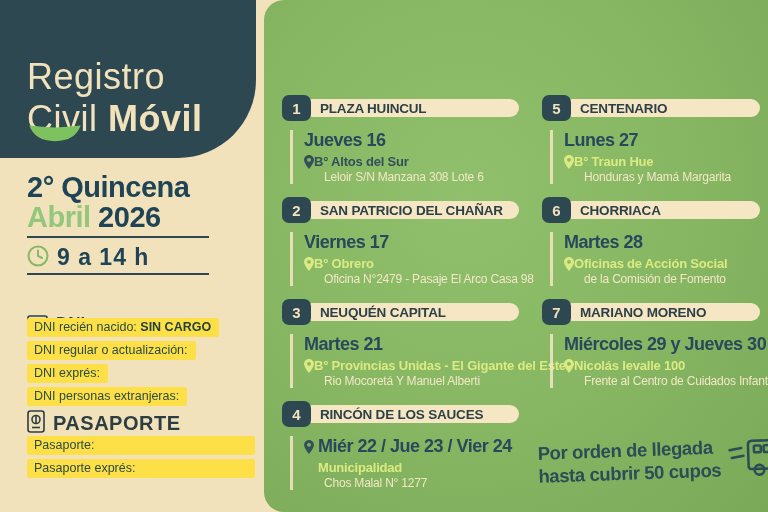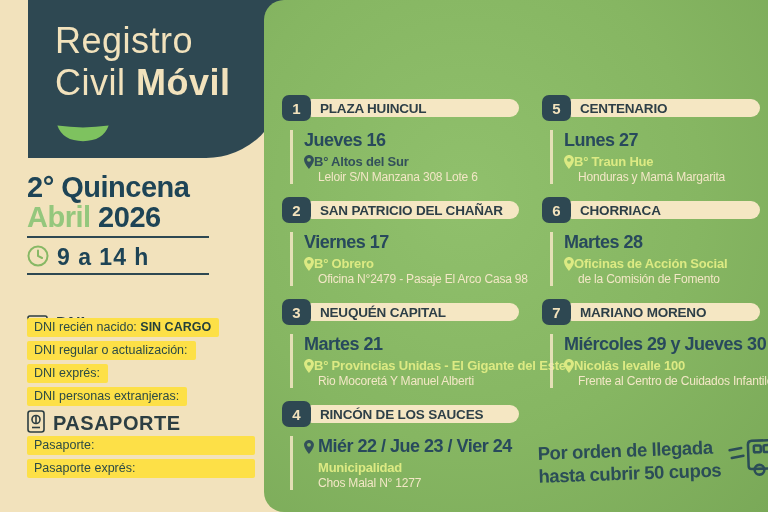--- a/index.html
+++ b/index.html
@@ -8,22 +8,21 @@
     position:relative;
     background:#f2e2bc;
     font-family:"Liberation Sans", sans-serif;
     color:#28495c;
   }
 
   
   .brand-block {
     position:absolute; left:0; top:0; width:256px; height:158px;
     background:#2e4852; border-radius:0 0 78px 0;
-    padding:20px 0 0 27px;
-    margin-left:28px;
+    padding:56px 0 0 27px;
   }
   .brand-line { font-size:36px; line-height:42px; color:#f2e2bc; font-weight:400; letter-spacing:.5px; }
   .brand-line b { font-weight:800; }
   .smile { position:absolute; left:27px; top:121px; }
 
   .period { position:absolute; left:27px; top:172px; font-size:29px; line-height:30px; font-weight:800; color:#1e4456; letter-spacing:-0.5px;}
   .period .month { color:#94c77d; }
   .rule { position:absolute; left:27px; width:182px; height:2px; background:#2e4852; }
   .rule1 { top:236px; } .rule2 { top:273px; }
 
@@ -72,21 +71,21 @@
   }
   .card-body {
     margin:9px 0 0 8px; border-left:3px solid rgba(244,230,196,.85);
     padding-left:11px; min-height:50px;
   }
   .date { font-size:18px; font-weight:800; color:#28495c; letter-spacing:-0.5px; white-space:nowrap; }
   .date-row { display:flex; align-items:center; gap:4px; }
   .venue-row { display:flex; align-items:center; margin-top:3px; color:#dcea83; }
   .venue-row.dark { color:#33505a; }
   .venue { font-size:13px; font-weight:700; white-space:nowrap; letter-spacing:-0.2px; }
-  .addr { margin-left:14px; margin-top:1px; font-size:12px; color:#f3e7c6; white-space:nowrap; letter-spacing:-0.2px; }
+  .addr { margin-left:20px; margin-top:1px; font-size:12px; color:#f3e7c6; white-space:nowrap; letter-spacing:-0.2px; }
   .pin { flex:none; display:inline-flex; }
 
   .footer-note { display:flex; align-items:center; gap:6px; margin-top:48px; margin-left:-4px; transform:rotate(-2deg); }
   .note-text { font-size:18.5px; line-height:23px; font-weight:800; color:#2b4d57; letter-spacing:-0.4px; white-space:nowrap; }
 </style>
 </head>
 <body>
 
 <div class="brand-block">
   <div class="brand-line">Registro</div>

